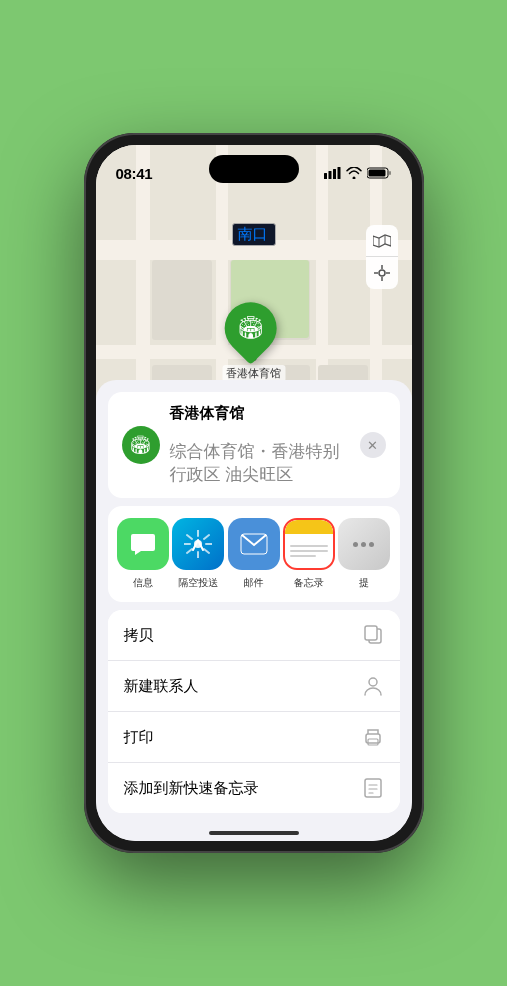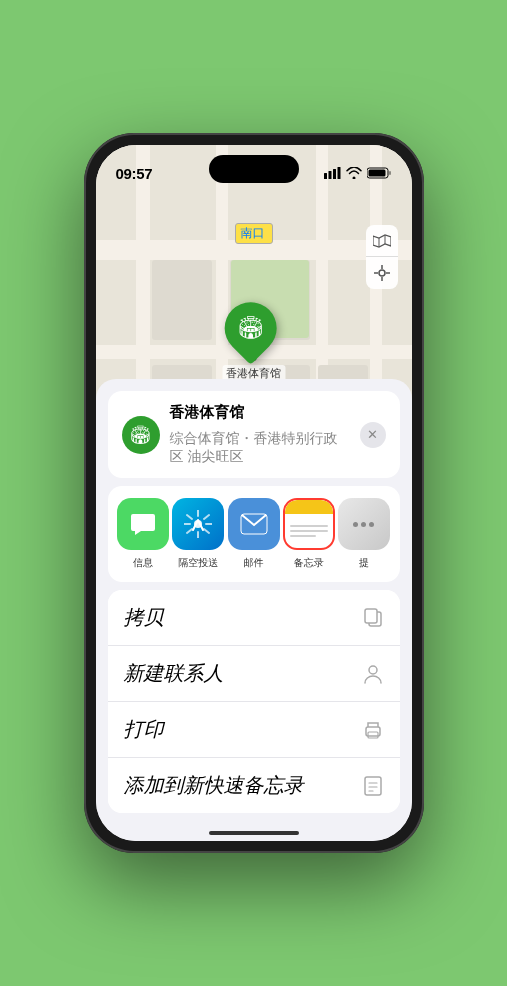--- a/index.html
+++ b/index.html
@@ -134,25 +134,25 @@
       background: rgba(255,255,255,0.7);
       padding: 1px 4px;
       border-radius: 3px;
     }
     
     .map-label-box {
       position: absolute;
       top: 78px;
       left: 50%;
       transform: translateX(-50%);
-      background: #fde047;
+      background: #0f172a;
       border: 1px solid #aaa;
       padding: 1px 5px;
       border-radius: 3px;
-      font-size: 12px;
+      font-size: 15px;
       color: #333;
       white-space: nowrap;
     }
     .map-label-blue {
       color: #007aff;
       margin-right: 2px;
     }
     
     .map-controls {
       position: absolute;
@@ -216,23 +216,23 @@
     }
     .location-info {
       flex: 1;
     }
     .location-name {
       font-size: 15px;
       font-weight: 600;
       color: #000;
     }
     .location-desc {
-      font-size: 14px;
+      font-size: 17px;
       color: #888;
-      margin-top: 8px;
+      margin-top: 17px;
     }
     .close-btn {
       width: 26px;
       height: 26px;
       background: #e5e5ea;
       border-radius: 50%;
       display: flex;
       align-items: center;
       justify-content: center;
       font-size: 13px;
@@ -292,23 +292,22 @@
       align-items: center;
       justify-content: space-between;
       padding: 14px 16px;
       border-bottom: 0.5px solid #e5e5ea;
       background: #fff;
     }
     .action-item:last-child {
       border-bottom: none;
     }
     .action-label {
-      font-size: 20px;
+      font-size: 15px;
       color: #000;
-      font-style: italic;
     }
     
     .home-indicator {
       position: absolute;
       bottom: 6px;
       left: 50%;
       transform: translateX(-50%);
       width: 90px;
       height: 4px;
       background: #333;
@@ -317,21 +316,21 @@
   </style>
 </head>
 <body>
 
 <div class="phone-frame">
   <div class="phone-screen">
 
     <div class="dynamic-island"></div>
 
     <div class="status-bar">
-      <span class="status-time">09:57</span>
+      <span class="status-time">08:41</span>
       <div class="status-icons">
         <svg width="17" height="12" viewBox="0 0 17 12">
           <rect x="0" y="6" width="3" height="6" rx="0.5" fill="#000"></rect>
           <rect x="4.5" y="4" width="3" height="8" rx="0.5" fill="#000"></rect>
           <rect x="9" y="2" width="3" height="10" rx="0.5" fill="#000"></rect>
           <rect x="13.5" y="0" width="3" height="12" rx="0.5" fill="#000"></rect>
         </svg>
         <svg width="16" height="12" viewBox="0 0 16 12">
           <path d="M8 9.5a1.5 1.5 0 1 1 0 3 1.5 1.5 0 0 1 0-3z" fill="#000"></path>
           <path d="M3.5 6.5C5 4.9 6.4 4 8 4s3 .9 4.5 2.5" stroke="#000" stroke-width="1.5" fill="none" stroke-linecap="round"></path>

